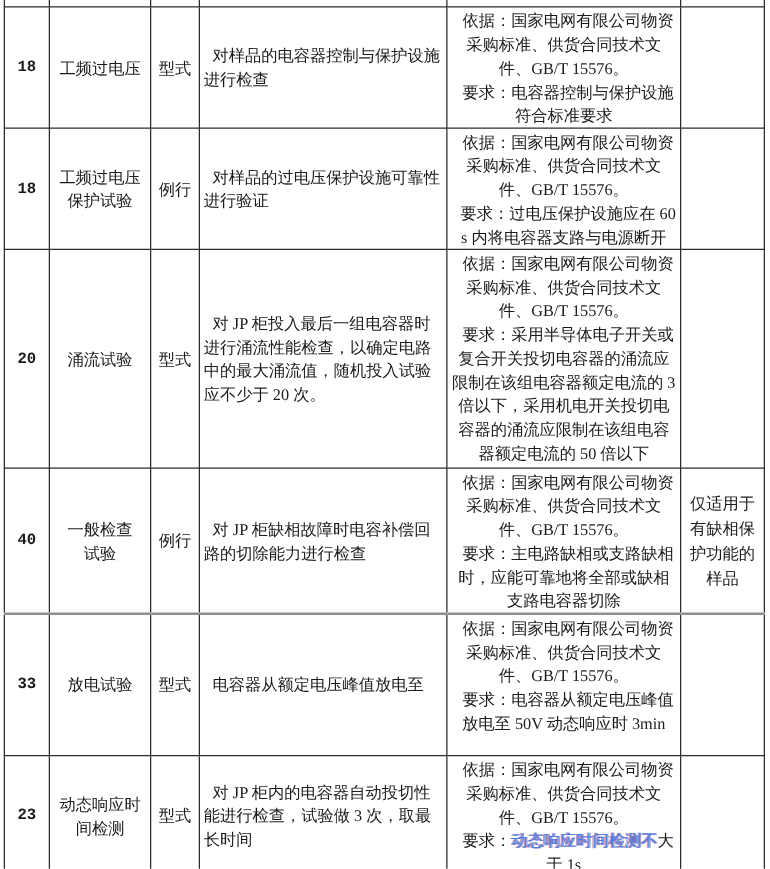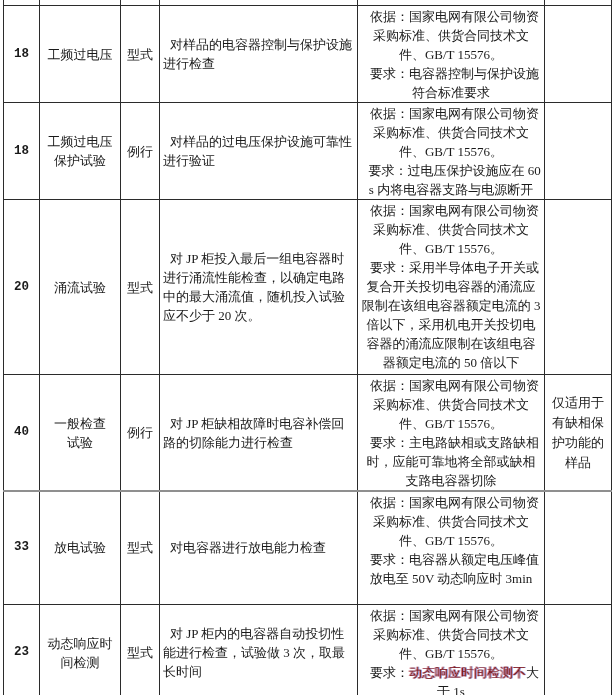--- a/index.html
+++ b/index.html
@@ -28,21 +28,21 @@
     text-align:center;
     font-family:Liberation Mono, monospace;
     font-weight:bold;font-size:12.5px;
   }
   td.c-name,td.c-type{text-align:center;white-space:pre-line;}
   td.c-method{vertical-align:middle;}
   td.c-basis{vertical-align:top;padding-top:1px;text-align:center;}
   td.c-remark{text-align:center;line-height:20px;}
   .para{margin:0;text-indent:7px;}
   .ct{
-    color:#7f1d1d;
+    color:#3b82f6;
     text-shadow:-1px 0 0 rgba(190,40,60,0.55), 1px 0 0 rgba(50,70,200,0.55);
     margin-top:41px;
   }
 </style>
 </head>
 <body>
 
 <table class="doc">
   <colgroup>
     <col style="width:36px">
@@ -119,21 +119,21 @@
       <p class="para">要求：主电路缺相或支路缺相时，应能可靠地将全部或缺相支路电容器切除</p>
     </td>
     <td class="c-remark">仅适用于有缺相保护功能的样品</td>
   </tr>
 
   <tr class="h-r22 gray-top">
     <td class="c-no">33</td>
     <td class="c-name">放电试验</td>
     <td class="c-type">型式</td>
     <td class="c-method">
-      <div class="para">对电容器进行放电能力检查</div>
+      <div class="para">电容器从额定电压峰值放电至</div>
     </td>
     <td class="c-basis">
       <p class="para">依据：国家电网有限公司物资采购标准、供货合同技术文件、GB/T 15576。</p>
       <p class="para">要求：电容器从额定电压峰值放电至 50V 动态响应时 3min</p>
     </td>
     <td class="c-remark"></td>
   </tr>
 
   <tr class="h-r23">
     <td class="c-no">23</td>

